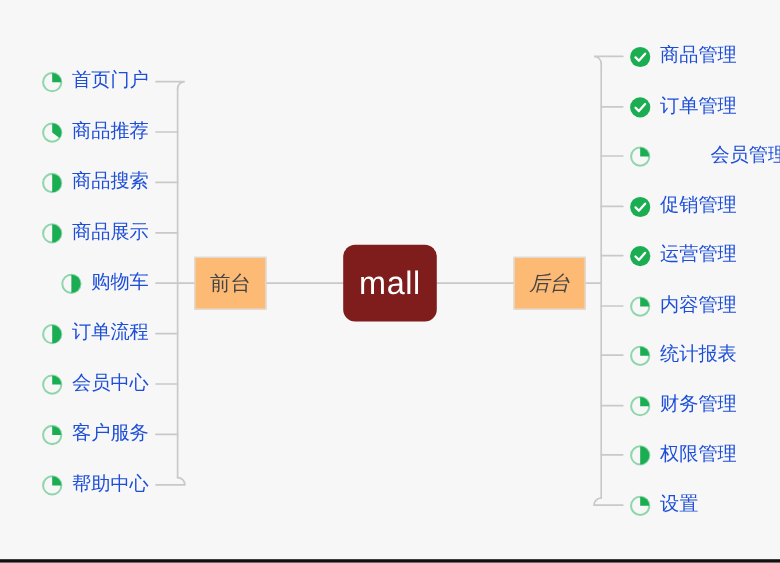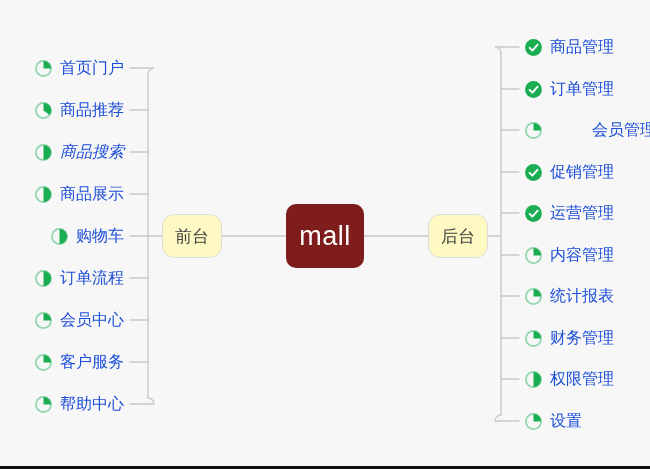--- a/index.html
+++ b/index.html
@@ -20,22 +20,22 @@
   .leaf.left{justify-content:flex-end;right:526px;}
   .leaf.right{justify-content:flex-start;left:524px;}
   .leaf-label{color:#1d4ed8;}
   .leaf.left .leaf-label{margin-left:7px;}
   .leaf.right .leaf-label{margin-left:7px;}
 
   .icon{width:19px;height:19px;flex:0 0 19px;display:block;}
 
   
   .node-box{
-    position:absolute;background:#fef9c3;border:1px solid #dcdcdc;
-    border-radius:12px;display:flex;align-items:center;justify-content:center;
+    position:absolute;background:#fdba74;border:1px solid #dcdcdc;
+    border-radius:0;display:flex;align-items:center;justify-content:center;
     font-size:17px;color:#444;box-sizing:border-box;
   }
   .center-node{
     position:absolute;background:#4cb98a;border-radius:10px;
     display:flex;align-items:center;justify-content:center;
     color:#ffffff;font-size:27px;letter-spacing:.5px;
   }
   .bottom-bar{position:absolute;left:0;bottom:0;width:650px;height:3px;background:#111;}
 </style>
 </head>
@@ -77,21 +77,21 @@
     </svg>
         <span class="leaf-label">首页门户</span>
       </div>
       <div class="leaf left" style="top: 98px;">
         <svg class="icon" viewBox="0 0 19 19" xmlns="http://www.w3.org/2000/svg">
       <circle cx="9.5" cy="9.5" r="7.6" fill="none" stroke="#8fd6ad" stroke-width="1.7"></circle>
       <path d="M 9.5 9.5 L 9.5 1.9000000000000004 A 7.6 7.6 0 0 1 15.65 13.97 Z" fill="#1aad52"></path>
     </svg>
         <span class="leaf-label">商品推荐</span>
       </div>
-      <div class="leaf left" style="top: 140px; font-style: italic;">
+      <div class="leaf left" style="top: 140px;">
         <svg class="icon" viewBox="0 0 19 19" xmlns="http://www.w3.org/2000/svg">
       <circle cx="9.5" cy="9.5" r="7.6" fill="none" stroke="#8fd6ad" stroke-width="1.7"></circle>
       <path d="M 9.5 9.5 L 9.5 1.9000000000000004 A 7.6 7.6 0 0 1 9.50 17.10 Z" fill="#1aad52"></path>
     </svg>
         <span class="leaf-label">商品搜索</span>
       </div>
       <div class="leaf left" style="top: 182px;">
         <svg class="icon" viewBox="0 0 19 19" xmlns="http://www.w3.org/2000/svg">
       <circle cx="9.5" cy="9.5" r="7.6" fill="none" stroke="#8fd6ad" stroke-width="1.7"></circle>
       <path d="M 9.5 9.5 L 9.5 1.9000000000000004 A 7.6 7.6 0 0 1 9.50 17.10 Z" fill="#1aad52"></path>
@@ -199,21 +199,21 @@
       <div class="leaf right" style="top: 409px;">
         <svg class="icon" viewBox="0 0 19 19" xmlns="http://www.w3.org/2000/svg">
       <circle cx="9.5" cy="9.5" r="7.6" fill="none" stroke="#8fd6ad" stroke-width="1.7"></circle>
       <path d="M 9.5 9.5 L 9.5 1.9000000000000004 A 7.6 7.6 0 0 1 17.10 9.50 Z" fill="#1aad52"></path>
     </svg>
         <span class="leaf-label">设置</span>
       </div>
       <div class="node-box" style="left: 162px; top: 214px; width: 60px; height: 44px;">
         <span>前台</span>
       </div>
-      <div class="node-box" style="left: 428px; top: 214px; width: 60px; height: 44px;">
+      <div class="node-box" style="left: 428px; top: 214px; width: 60px; height: 44px; font-style: italic;">
         <span>后台</span>
       </div>
       <div class="center-node" style="left: 286px; top: 204px; width: 78px; height: 64px; background: #7f1d1d; color: rgb(255, 255, 255);">
         <span>mall</span>
       </div>
     </div>
 </div>
 <div class="bottom-bar"></div>
 
 </body></html>

